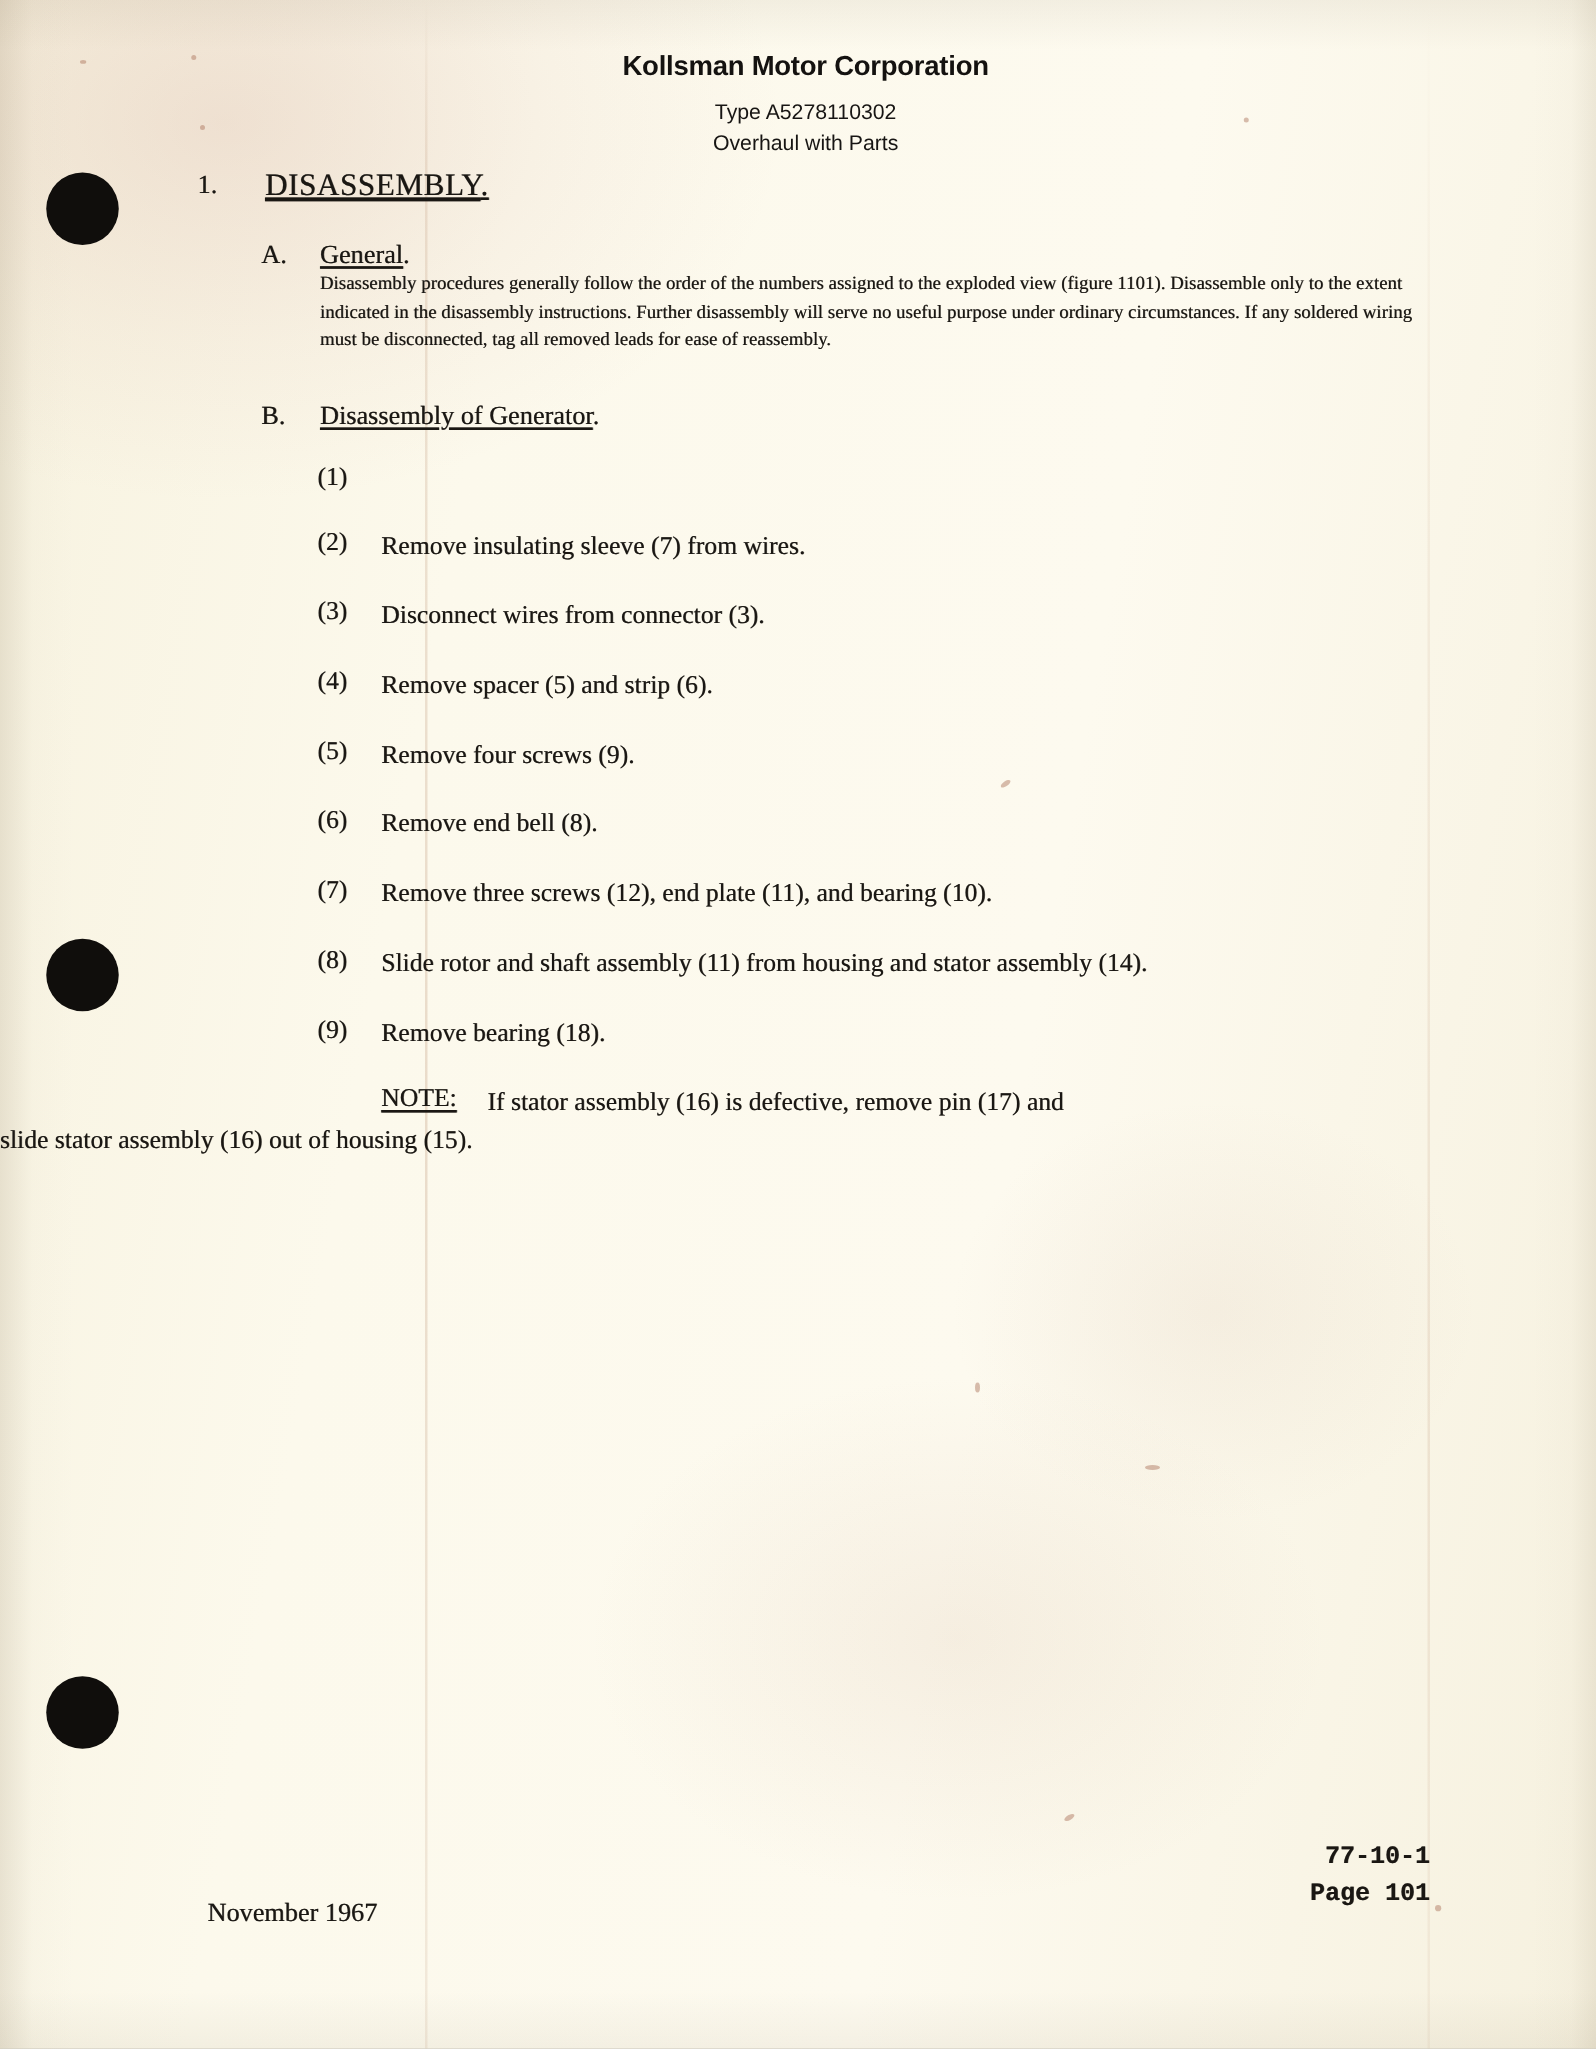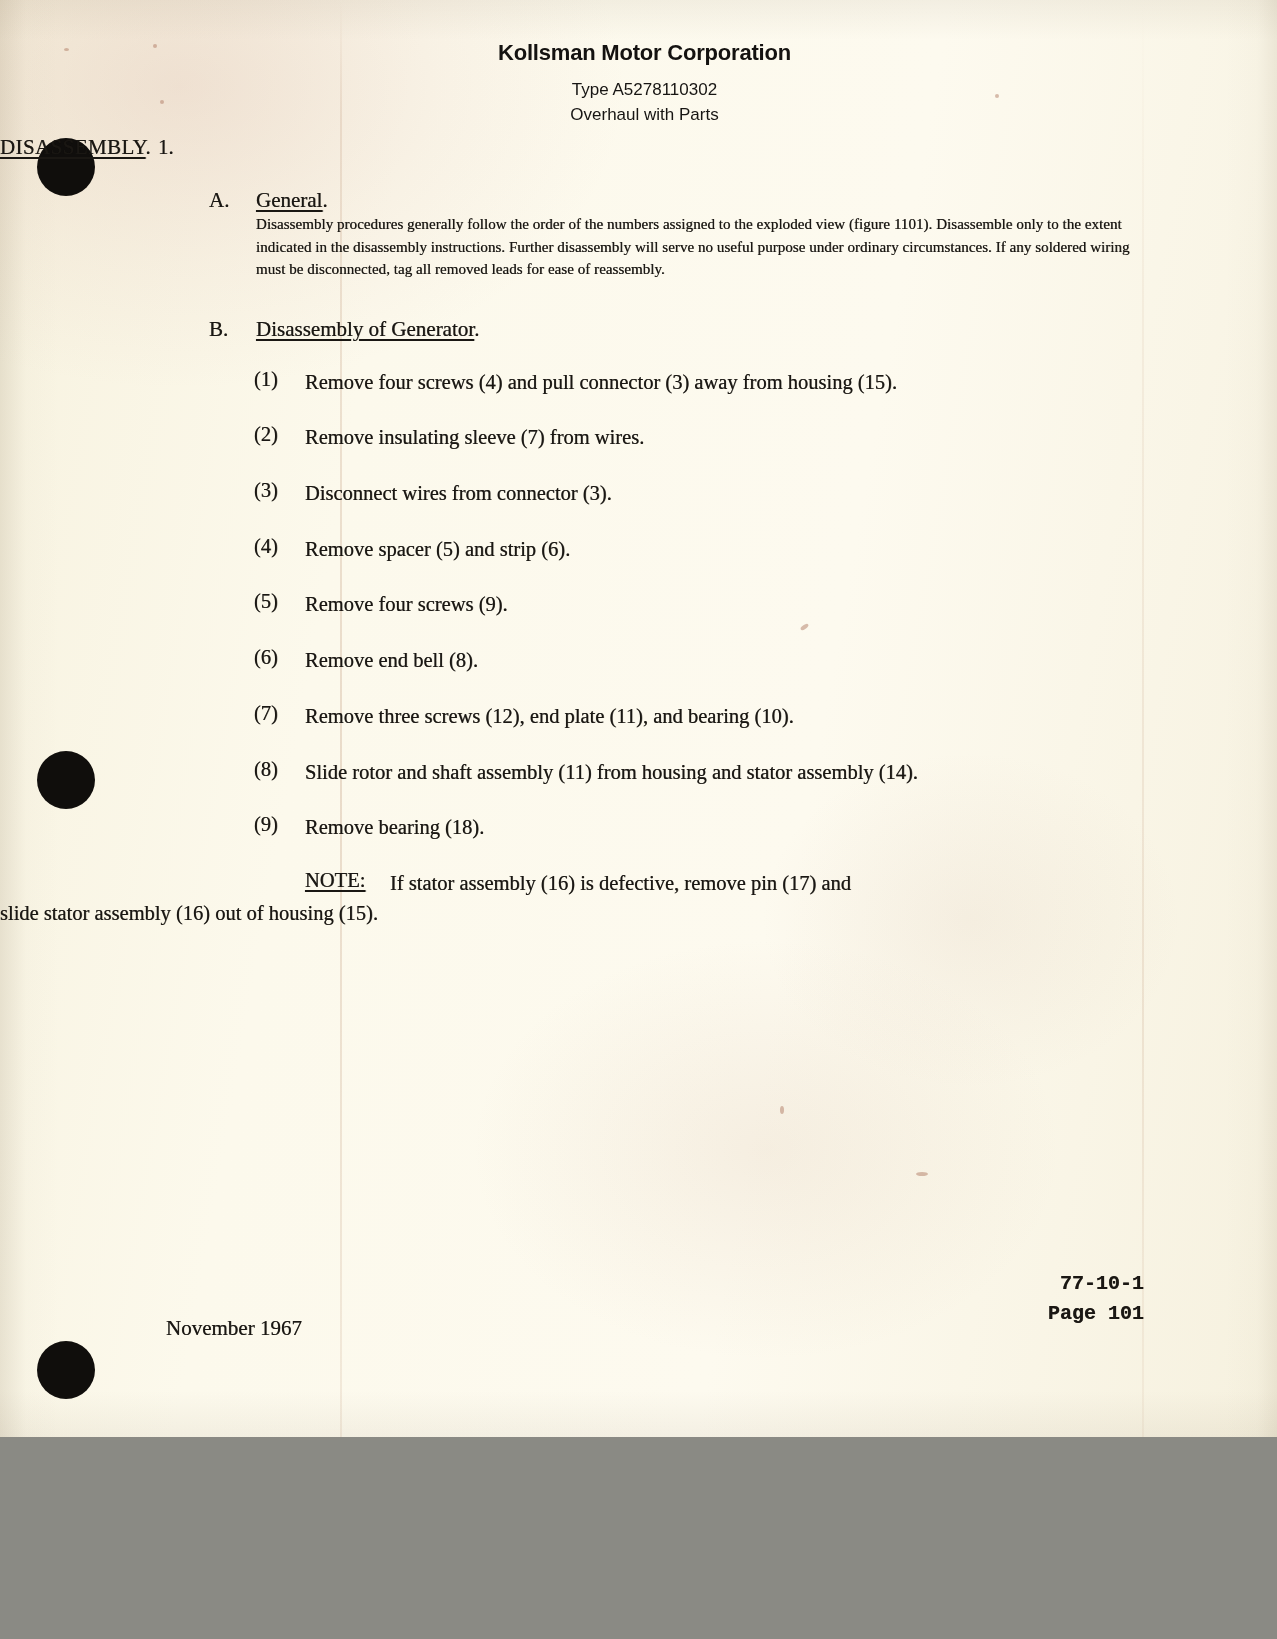--- a/index.html
+++ b/index.html
@@ -4,21 +4,21 @@
 <style>
   html, body {
     margin: 0;
     padding: 0;
     background: #8a8a84;
   }
 
   .page {
     position: relative;
     width: 1277px;
-    height: 1437px;
+    height: 1639px;
     overflow: hidden;
     background: #fbf7e8;
     font-family: "Liberation Serif", "DejaVu Serif", serif;
     color: #1a1713;
   }
 
   
   .paper-base {
     position: absolute;
     inset: 0;
@@ -108,22 +108,24 @@
     position: relative;
     display: flex;
     align-items: baseline;
   }
   .sec-num {
     position: absolute;
     left: 158px;
     font-size: 21px;
   }
   .sec-title {
-    font-size: 21px;
+    margin-left: 212px;
+    font-size: 25px;
     letter-spacing: 0.4px;
+    text-decoration: underline;
   }
   .u {
     text-decoration: underline;
     text-underline-offset: 3px;
     text-decoration-thickness: 1.6px;
   }
 
   .sub-row {
     position: relative;
     margin-top: 28px;
@@ -257,21 +259,20 @@
     <div class="para">Disassembly procedures generally follow the order of the numbers assigned to the exploded view (figure 1101).  Disassemble only to the extent indicated in the disassembly instructions.  Further disassembly will serve no useful purpose under ordinary circumstances.  If any soldered wiring must be disconnected, tag all removed leads for ease of reassembly.</div>
 
     <div class="sub-row" style="margin-top:36px;">
       <span class="sub-letter">B.</span>
       <span class="sub-title"><span class="u">Disassembly of Generator</span><span>.</span></span>
     </div>
 
     <div class="steps">
       <div class="step">
         <span class="step-num">(1)</span>
-        <span class="step-text">Remove four screws (4) and pull connector (3) away from housing (15).</span>
       </div>
       <div class="step">
         <span class="step-num">(2)</span>
         <span class="step-text">Remove insulating sleeve (7) from wires.</span>
       </div>
       <div class="step">
         <span class="step-num">(3)</span>
         <span class="step-text">Disconnect wires from connector (3).</span>
       </div>
       <div class="step">

